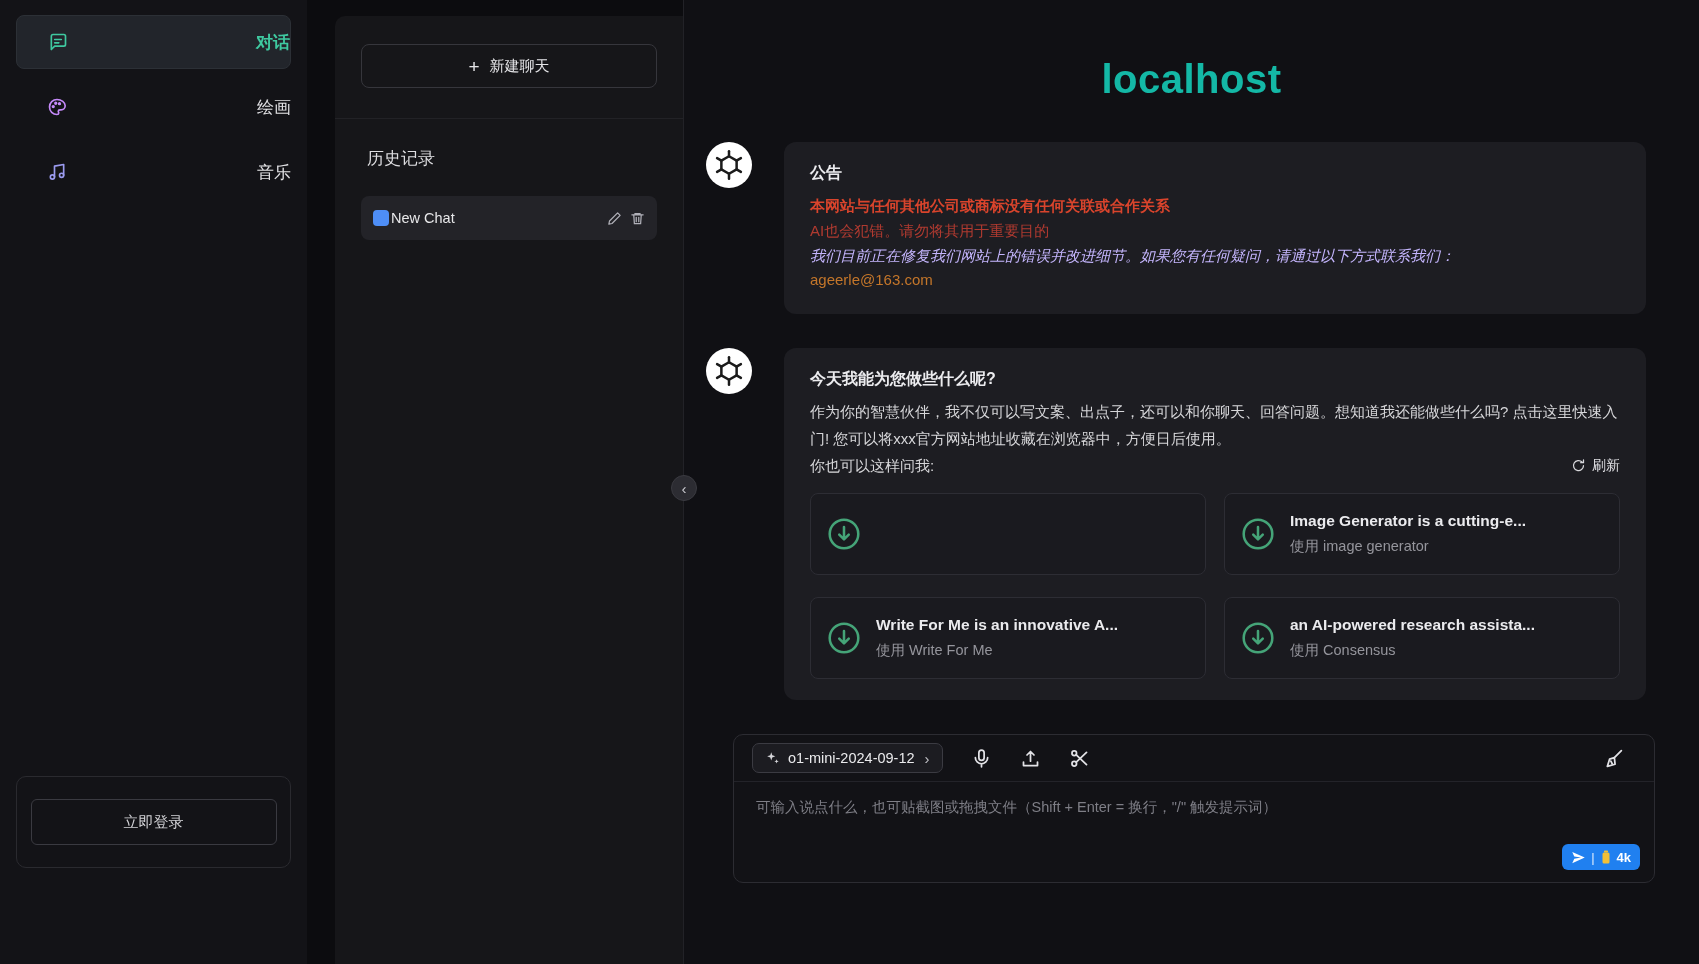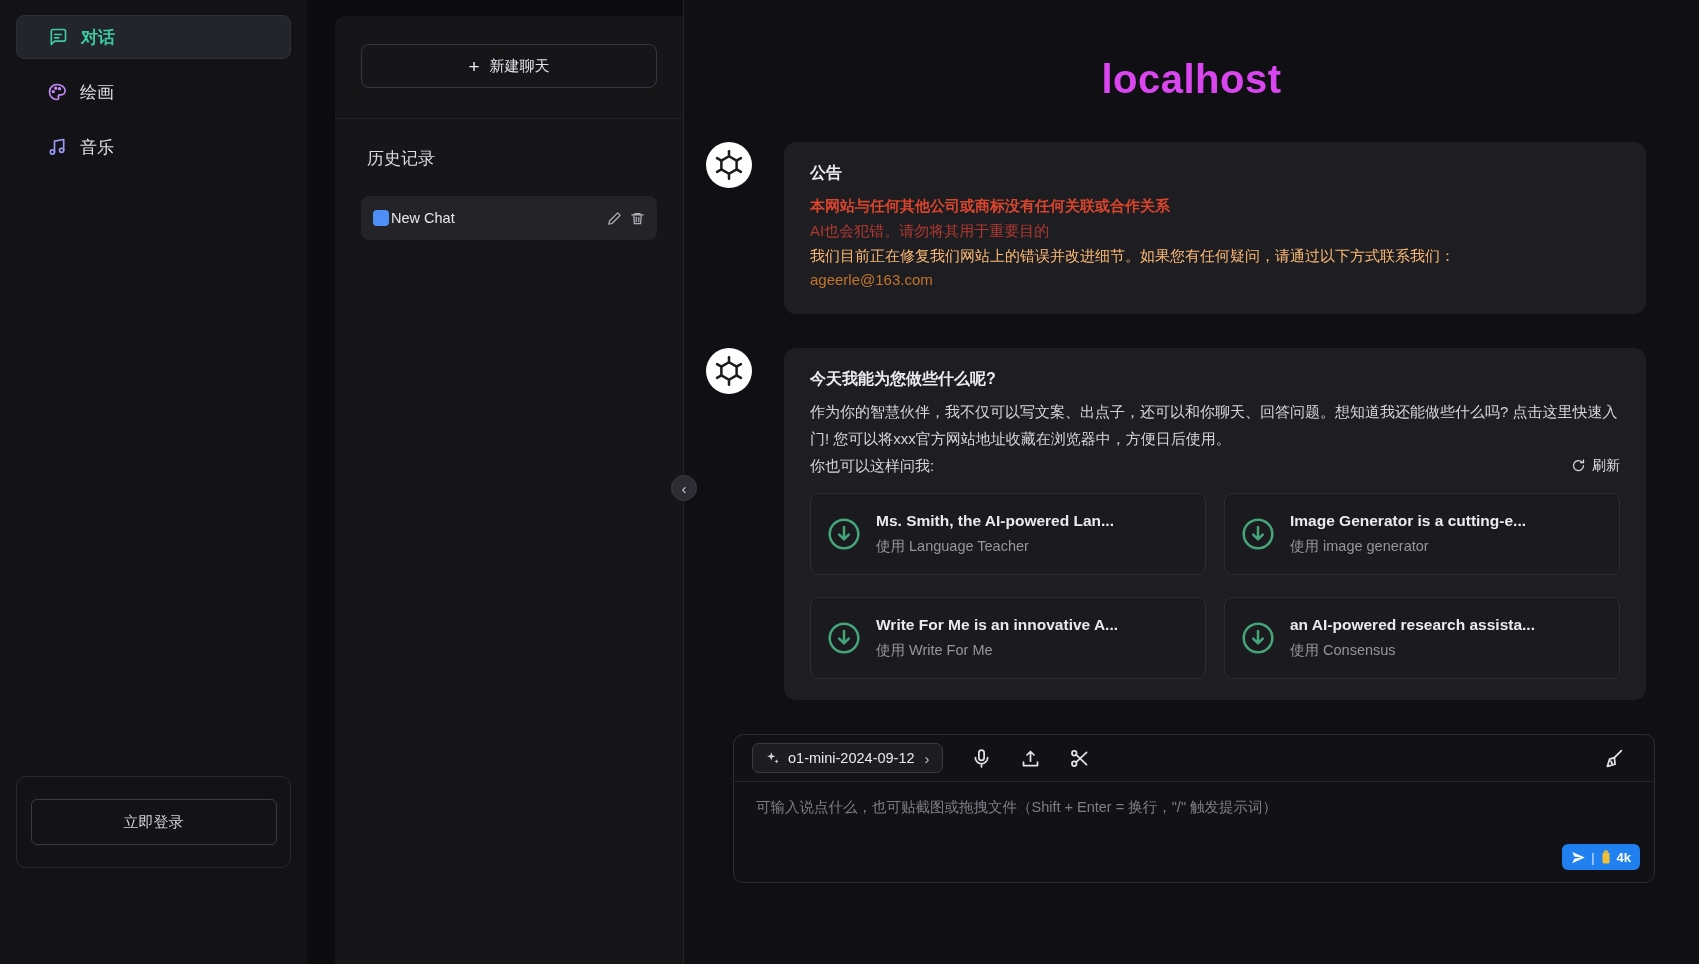--- a/index.html
+++ b/index.html
@@ -7,23 +7,23 @@
   body {
     width:1699px; height:964px; overflow:hidden;
     background:#0c0c0f; color:#e6e6e9;
     font-family:"Liberation Sans","DejaVu Sans",sans-serif;
   }
   .app { display:flex; height:100%; }
 
   
   .sidebar { width:307px; flex-shrink:0; background:#131317; padding:15px 16px; position:relative; }
   .nav-item {
-    height:44px; display:flex; align-items:center; gap:13px;
+    height:54px; display:flex; align-items:center; gap:13px;
     padding-left:31px; border-radius:8px; margin-bottom:11px;
-    font-size:17px; color:#e2e2e5; cursor:pointer;
+    font-size:17px; color:#e2e2e5; cursor:pointer;justify-content:space-between;
   }
   .nav-item.active { background:#22252b; border:1px solid #2c3036; color:#3fc9a0; font-weight:700; }
   .nav-item svg { width:20px; height:20px; flex-shrink:0; }
   .login-wrap {
     position:absolute; left:16px; right:16px; bottom:96px; height:92px;
     border:1px solid #2a2a2f; border-radius:10px;
     display:flex; align-items:center; justify-content:center;
   }
   .login-btn {
     width:246px; height:46px; background:transparent;
@@ -57,35 +57,35 @@
   .chat-action svg { width:15px; height:15px; }
 
   
   .main { flex:1; background:#101014; border-left:1px solid #222227; position:relative; padding-top:56px; }
   .collapse {
     position:absolute; left:-13px; top:475px; width:26px; height:26px;
     border-radius:50%; background:#2c2c32; border:1px solid #3a3a40;
     color:#c9c9cf; font-size:15px; display:flex; align-items:center; justify-content:center;
     cursor:pointer; z-index:5;
   }
-  .page-title { margin:0 0 40px; text-align:center; font-size:40px; line-height:46px; font-weight:700; color:#d946ef; letter-spacing:.5px; }
+  .page-title { margin:0 0 40px; text-align:center; font-size:40px; line-height:46px; font-weight:700; color:#14b8a6; letter-spacing:.5px; }
 
   .msg { display:flex; align-items:flex-start; margin:0 0 34px 22px; }
   .avatar {
     width:46px; height:46px; border-radius:50%; background:#fff; flex-shrink:0;
     display:flex; align-items:center; justify-content:center;
   }
   .bubble {
     margin-left:32px; width:862px; background:#1d1d22; border-radius:12px;
     padding:21px 26px; font-size:15px;
   }
   .ann-title { font-weight:700; font-size:16px; color:#ececef; margin-bottom:10px; }
   .ann-1 { color:#d9442c; font-weight:700; line-height:1.65; }
   .ann-2 { color:#b03a30; line-height:1.65; }
-  .ann-3 { color:#fdba74; line-height:1.65; }
+  .ann-3 { color:#c4b5fd; line-height:1.65;font-style:italic; }
   .ann-email { color:#c4762a; text-decoration:none; line-height:1.65; display:inline-block; }
 
   .welcome-title { font-weight:700; font-size:16px; color:#ececef; margin-bottom:8px; }
   .welcome-body { color:#d6d6d9; line-height:1.8; }
   .hint-row { display:flex; justify-content:space-between; align-items:center; color:#d6d6d9; line-height:1.8; }
   .refresh-btn { display:flex; align-items:center; gap:6px; font-size:14px; color:#e0e0e4; cursor:pointer; }
   .refresh-btn svg { width:15px; height:15px; }
 
   .sug-grid { margin-top:14px; display:grid; grid-template-columns:1fr 1fr; gap:22px 18px; }
   .sug-card {
@@ -247,24 +247,20 @@
         </div>
 
         <div class="sug-grid">
           <div class="sug-card">
             <span class="sug-icon">
               <svg viewBox="0 0 34 34" fill="none" stroke="#45a478" stroke-width="2.4" stroke-linecap="round" stroke-linejoin="round">
                   <circle cx="17" cy="17" r="13.5"></circle>
                   <path d="M17 10.5v11M12.5 17.5L17 22l4.5-4.5"></path>
                 </svg>
             </span>
-            <span>
-              <span class="sug-title">Ms. Smith, the AI-powered Lan...</span>
-              <span class="sug-sub">使用 Language Teacher</span>
-            </span>
           </div>
           <div class="sug-card">
             <span class="sug-icon">
               <svg viewBox="0 0 34 34" fill="none" stroke="#45a478" stroke-width="2.4" stroke-linecap="round" stroke-linejoin="round">
                   <circle cx="17" cy="17" r="13.5"></circle>
                   <path d="M17 10.5v11M12.5 17.5L17 22l4.5-4.5"></path>
                 </svg>
             </span>
             <span>
               <span class="sug-title">Image Generator is a cutting-e...</span>

